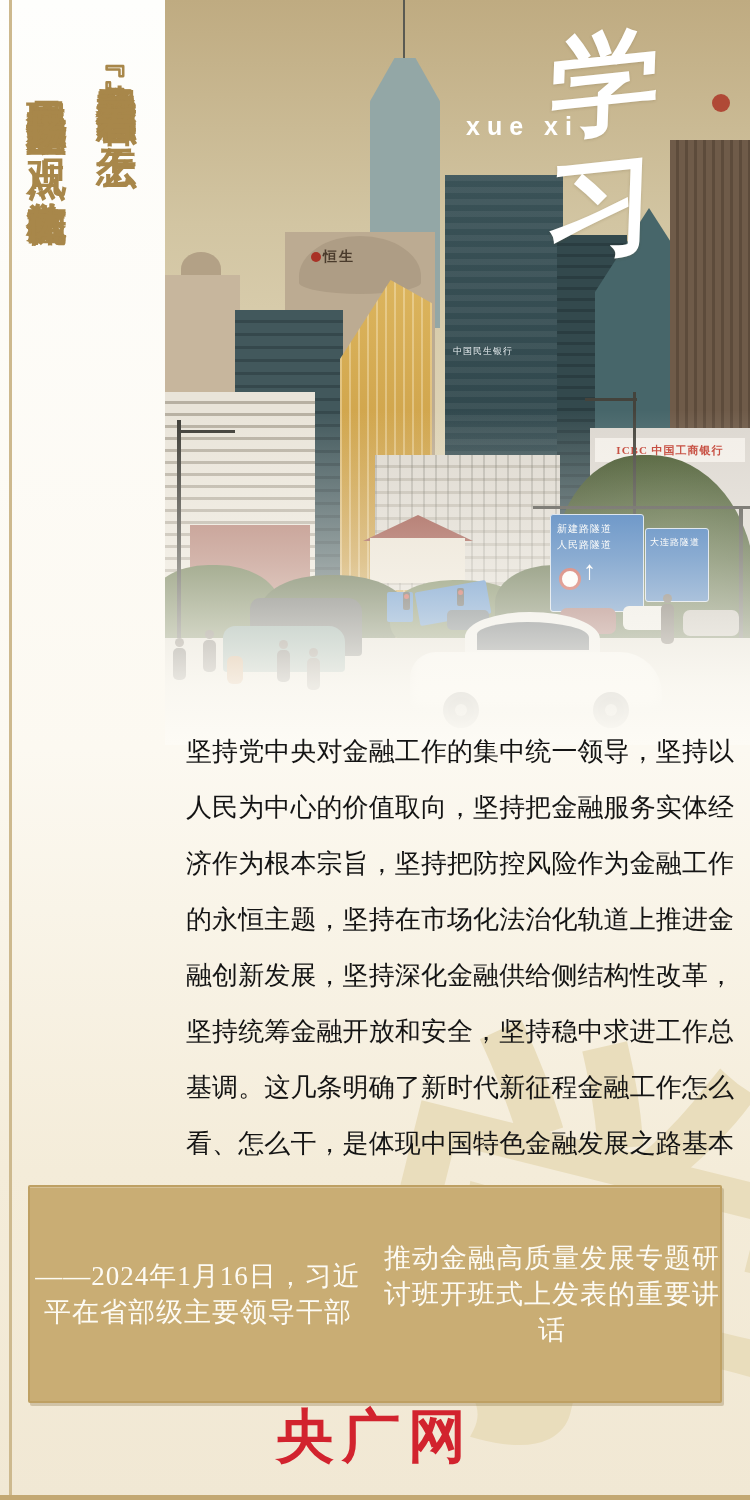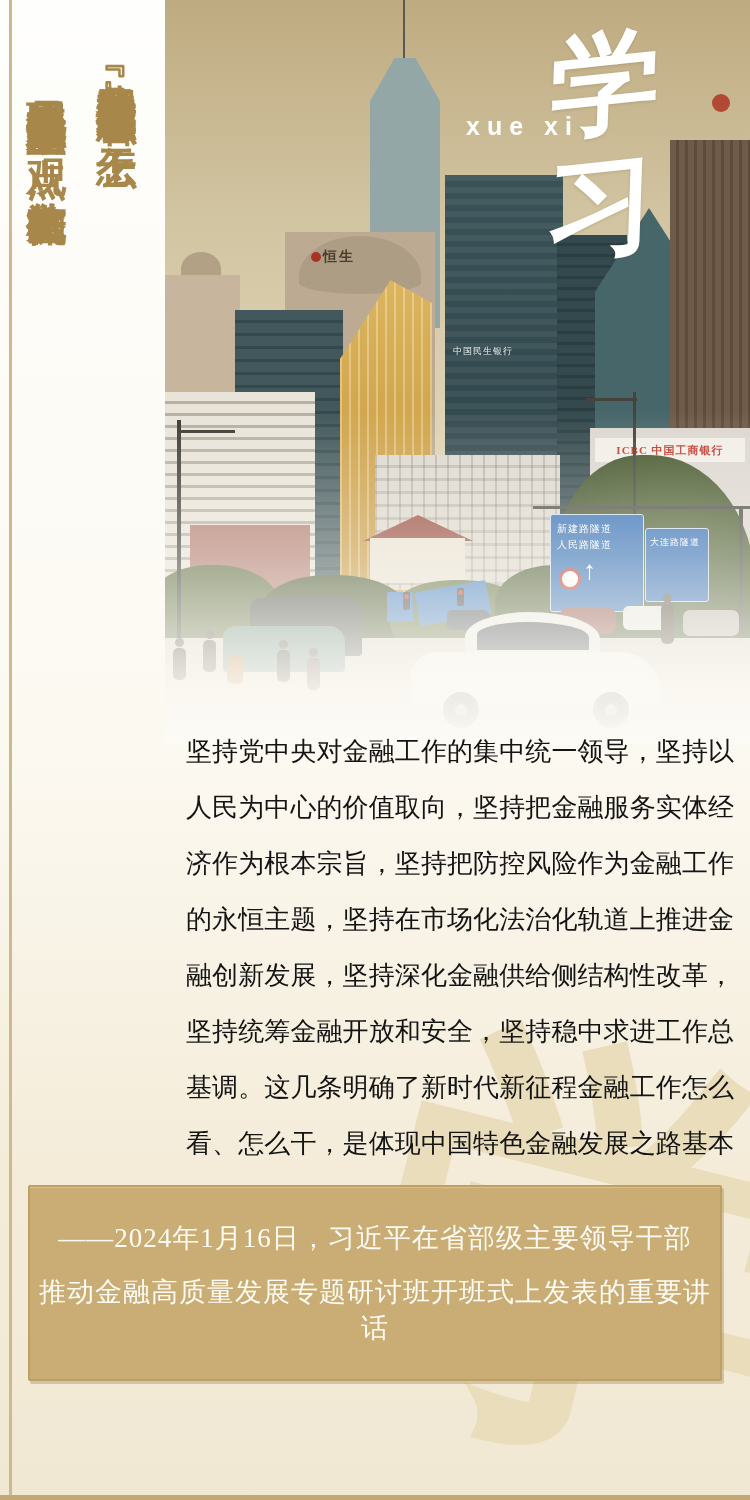--- a/index.html
+++ b/index.html
@@ -113,24 +113,24 @@
   .brand-seal{position:absolute;left:712px;top:94px;z-index:3;width:18px;height:18px;border-radius:50%;background:#ad3d2c;opacity:.9;}
   
   .vcol{position:absolute;z-index:2;writing-mode:vertical-rl;text-orientation:mixed;
     font-size:40px;font-weight:700;color:#a8874a;letter-spacing:1px;line-height:1.1;}
   .vcol1{left:94px;top:52px;height:1080px;}
   .vcol2{left:24px;top:68px;height:1110px;}
   
   .paragraph{position:absolute;left:186px;top:724px;width:548px;z-index:2;
     font-size:26px;line-height:56px;color:#141414;text-align:justify;}
   
-  .banner{position:absolute;left:28px;top:1185px;width:694px;height:196px;z-index:2;
+  .banner{position:absolute;left:28px;top:1185px;width:694px;height:218px;z-index:2;
     background:#c9ad74;border:2px solid #bea063;border-radius:2px;box-sizing:border-box;
     box-shadow:inset 0 1px 0 rgba(255,255,255,.25),2px 3px 0 rgba(150,125,80,.35);
-    display:flex;flex-direction:column;justify-content:center;align-items:center;gap:18px;}
+    display:flex;flex-direction:row;justify-content:center;align-items:center;gap:18px;}
   .banner div{font-size:27px;color:#fdfbf4;letter-spacing:1px;text-align:center;width:100%;}
   
   .footer-logo{position:absolute;left:0;top:1398px;width:750px;z-index:2;text-align:center;
     font-family:"Liberation Sans","DejaVu Sans",sans-serif;font-size:58px;font-weight:900;
     color:#d2232e;letter-spacing:8px;}
 </style>
 </head>
 <body>
 
 <div class="poster">
@@ -220,15 +220,16 @@
   <div class="vcol vcol1">『八个坚持』明确了新时代新征程金融工作怎么看　怎么干</div>
   <div class="vcol vcol2">是体现中国特色金融发展之路基本立场　观点　方法的有机整体</div>
 
   <div class="paragraph">坚持党中央对金融工作的集中统一领导，坚持以人民为中心的价值取向，坚持把金融服务实体经济作为根本宗旨，坚持把防控风险作为金融工作的永恒主题，坚持在市场化法治化轨道上推进金融创新发展，坚持深化金融供给侧结构性改革，坚持统筹金融开放和安全，坚持稳中求进工作总基调。这几条明确了新时代新征程金融工作怎么看、怎么干，是体现中国特色金融发展之路基本立场、观点、方法的有机整体。</div>
 
   <div class="banner">
     <div>——2024年1月16日，习近平在省部级主要领导干部</div>
     <div>推动金融高质量发展专题研讨班开班式上发表的重要讲话</div>
   </div>
 
+  <div class="footer-logo">央广网</div>
 
   <div class="bottom-border"></div>
 </div>
 
 </body></html>

